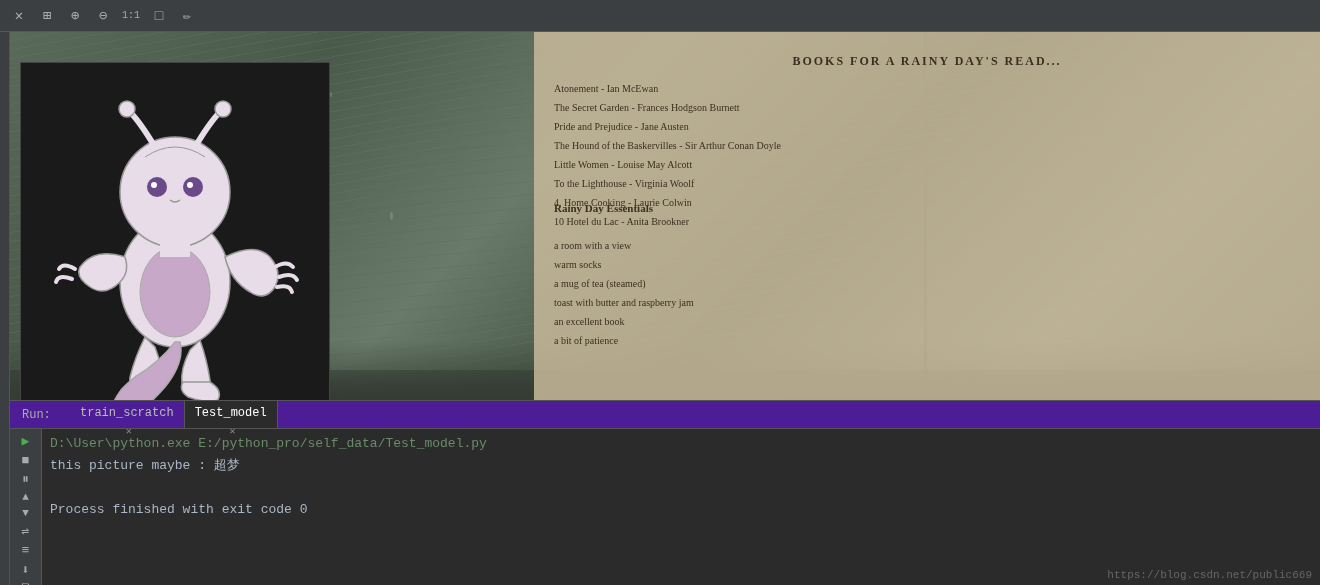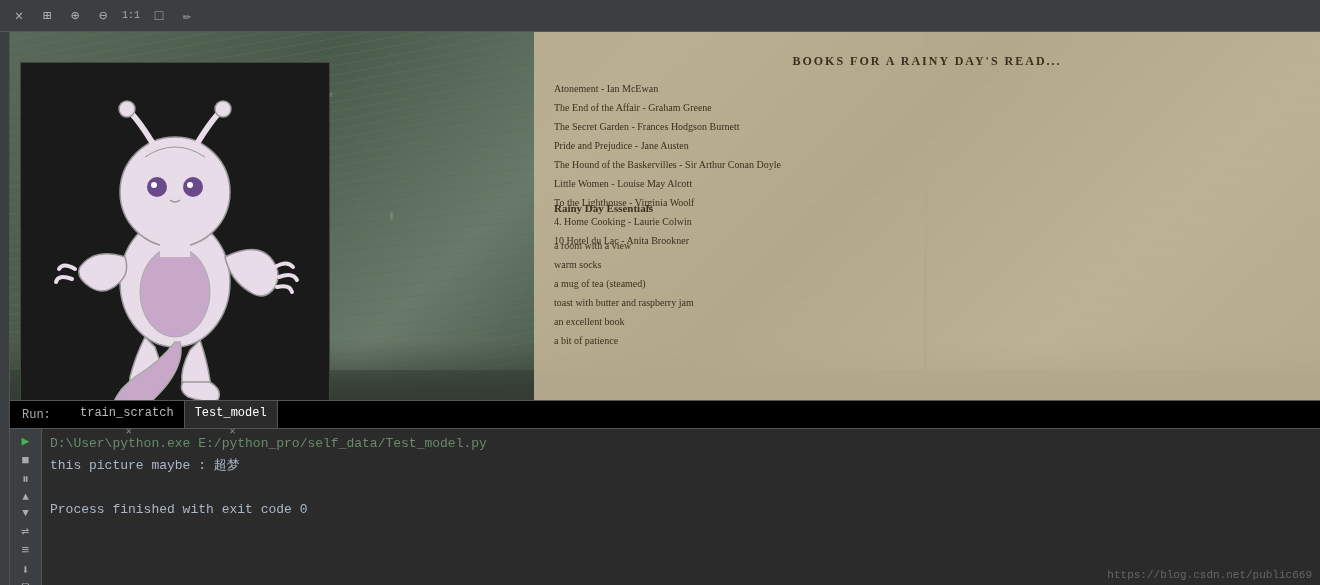--- a/index.html
+++ b/index.html
@@ -183,21 +183,21 @@
       bottom: 0;
       left: 0;
       right: 0;
       height: 185px;
       background: #2b2b2b;
       border-top: 1px solid #555;
     }
 
     .run-tabs {
       height: 28px;
-      background: #000000;
+      background: #4c1d95;
       display: flex;
       align-items: stretch;
       padding-left: 60px;
       border-bottom: 1px solid #555;
     }
 
     .run-label {
       display: flex;
       align-items: center;
       padding: 0 12px;
@@ -345,21 +345,20 @@
       <div style="position:absolute;bottom:0;left:0;right:0;height:30px;background:linear-gradient(to top, #3a3a3a, rgba(50,60,50,0.5));"></div>
     </div>
 
     <div class="book-overlay">
       <div class="book-page"></div>
       <div class="book-text">
         <div class="book-title">BOOKS FOR  A  RAINY  DAY'S  READ...</div>
         <div style="display:flex; gap:20px;">
           <div style="flex:1;">
             <div class="book-list-item">Atonement - Ian McEwan</div>
-            <div class="book-list-item">The End of the Affair - Graham Greene</div>
             <div class="book-list-item">The Secret Garden - Frances Hodgson Burnett</div>
             <div class="book-list-item">Pride and Prejudice - Jane Austen</div>
             <div class="book-list-item">The Hound of the Baskervilles - Sir Arthur Conan Doyle</div>
             <div class="book-list-item">Little Women - Louise May Alcott</div>
             <div class="book-list-item">To the Lighthouse - Virginia Woolf</div>
             <div class="book-list-item">4. Home Cooking - Laurie Colwin</div>
             <div class="book-list-item">10 Hotel du Lac - Anita Brookner</div>
           </div>
         </div>
 

